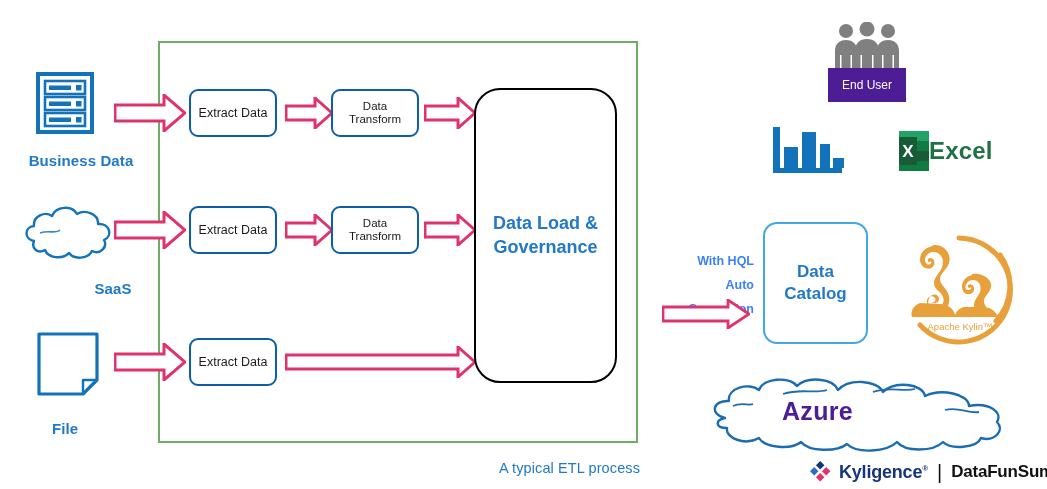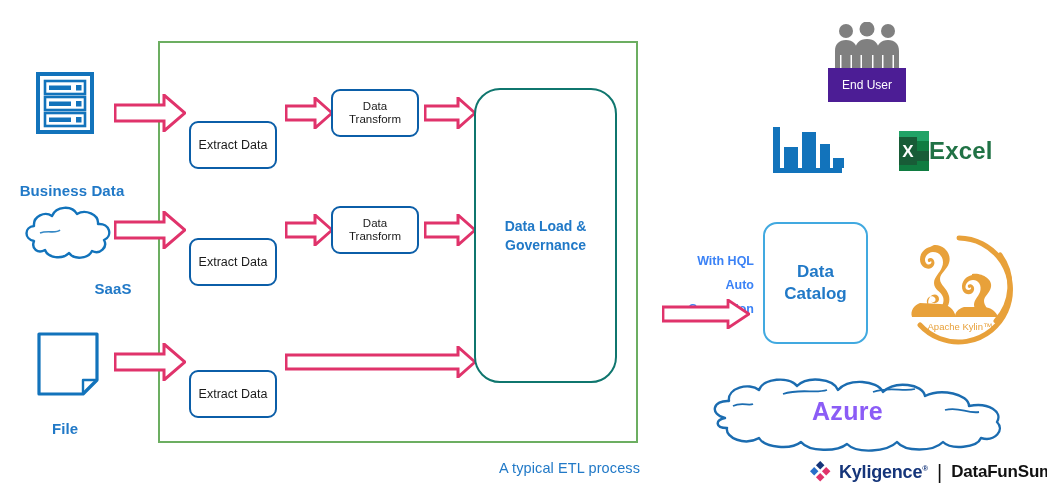--- a/index.html
+++ b/index.html
@@ -36,32 +36,32 @@
   .pbox{
     box-sizing:border-box;
     border:2px solid #0b5ea8;
     border-radius:9px;
     background:#fff;
     display:flex;align-items:center;justify-content:center;
     text-align:center;
     color:#1a1a1a;
     line-height:1.15;
   }
-  .pbox.extract{width:88px;height:48px;font-size:12.5px;margin-top:32px;}
+  .pbox.extract{width:88px;height:48px;font-size:12.5px;}
   .pbox.transform{width:88px;height:48px;font-size:11.5px;}
 
   .gov-box{
     box-sizing:border-box;
     left:474px;top:88px;width:143px;height:295px;
-    border:2px solid #0f766e;
+    border:2px solid #000000;
     border-radius:26px;
     background:#fff;
     display:flex;align-items:center;justify-content:center;
     text-align:center;
-    color:#2179c7;font-size:14px;font-weight:700;line-height:1.3;
+    color:#2179c7;font-size:18px;font-weight:700;line-height:1.3;
   }
 
   .catalog-box{
     box-sizing:border-box;
     left:763px;top:222px;width:105px;height:122px;
     border:2px solid #41a9e0;
     border-radius:14px;
     background:#fff;
     display:flex;align-items:center;justify-content:center;
     text-align:center;
@@ -86,22 +86,22 @@
   }
 
   
   .excel-word{
     left:929px;top:137px;
     color:#207245;font-size:24px;font-weight:600;letter-spacing:.2px;
   }
 
   
   .azure-word{
-    left:812px;top:397px;
-    color:#8b5cf6;font-size:25px;font-weight:700;letter-spacing:.3px;
+    left:782px;top:397px;
+    color:#4c1d95;font-size:25px;font-weight:700;letter-spacing:.3px;
   }
 
   
   .foot{left:810px;top:459px;height:26px;display:flex;align-items:center;gap:7px;}
   .foot-kyl{color:#15357a;font-size:18px;font-weight:700;letter-spacing:-.2px;}
   .foot-tm{color:#15357a;font-size:8px;vertical-align:super;}
   .foot-div{color:#111;font-size:20px;font-weight:400;margin:0 2px;}
   .foot-dfs{color:#111;font-size:17px;font-weight:700;letter-spacing:-.2px;}
 
   .kyl-ap{font-size:9.5px;fill:#e8a13a;}
@@ -123,21 +123,21 @@
     </g>
     <g fill="#1273bb">
       <rect x="13" y="13.5" width="22" height="4.5"></rect>
       <rect x="13" y="29.5" width="22" height="4.5"></rect>
       <rect x="13" y="45.5" width="22" height="4.5"></rect>
       <rect x="40" y="13" width="5.5" height="5.5"></rect>
       <rect x="40" y="29" width="5.5" height="5.5"></rect>
       <rect x="40" y="45" width="5.5" height="5.5"></rect>
     </g>
   </svg>
-  <div class="abs src-label" style="left:7px;top:152px;width:130px;margin-top:30px;">Business Data</div>
+  <div class="abs src-label" style="left:16px;top:152px;width:130px;">Business Data</div>
 
   <svg class="abs" style="left:20px;top:203px;" width="96" height="58" viewBox="0 0 96 58">
     <path d="M14 38 C4 36 4 24 14 23 C13 13 25 8 32 13 C36 3 52 2 57 11
              C65 6 79 11 78 21 C90 20 93 33 84 37 C88 44 80 52 72 48
              C68 56 54 57 49 50 C42 57 28 55 25 47 C18 51 11 46 14 38 Z" fill="#ffffff" stroke="#1273bb" stroke-width="2.4" stroke-linejoin="round"></path>
     <path d="M20 30 C28 27 36 31 40 27" fill="none" stroke="#1273bb" stroke-width="1.6" opacity=".85"></path>
   </svg>
   <div class="abs src-label" style="left:0px;top:280px;width:130px;padding-left:48px;">SaaS</div>
 
   <svg class="abs" style="left:37px;top:332px;" width="62" height="64" viewBox="0 0 62 64">

